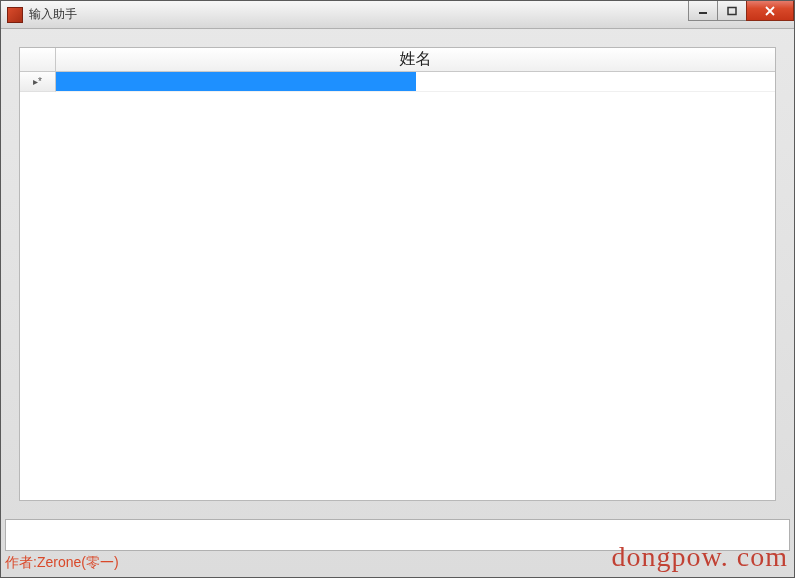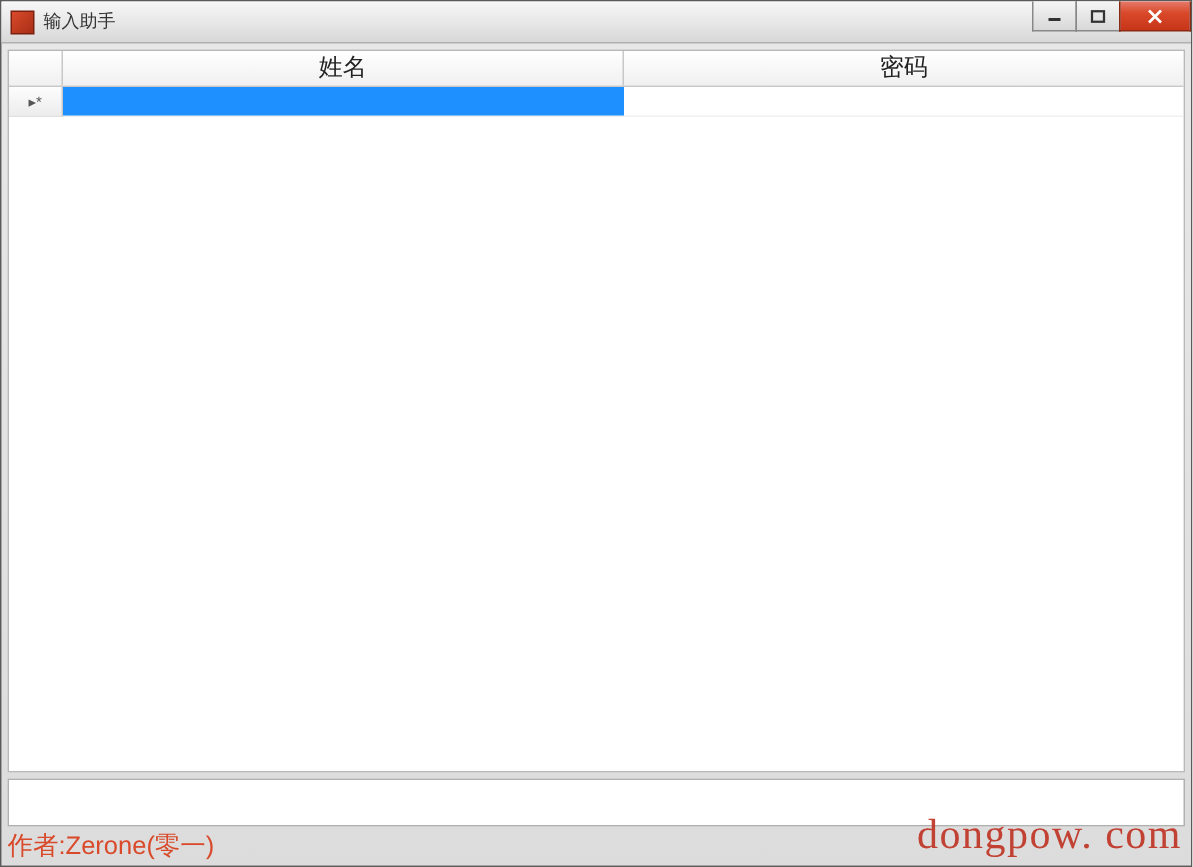--- a/index.html
+++ b/index.html
@@ -61,21 +61,21 @@
   .win-btn.close {
     width: 48px;
     background: linear-gradient(to bottom, #e67a6a 0%, #d9492a 40%, #c73518 100%);
     border-color: #8a2a15;
     border-top-right-radius: 0;
   }
   .win-btn.close svg { width: 12px; height: 10px; }
   
   .client {
     flex: 1;
-    margin: 4px;
+    margin: 18px;
     background: #fff;
     border: 1px solid #b8b8b8;
     display: flex;
     flex-direction: column;
     overflow: hidden;
   }
   
   .grid-header {
     display: flex;
     height: 24px;
@@ -133,21 +133,21 @@
     margin: 0 4px 2px 4px;
     border: 1px solid #b0b0b0;
     background: #fff;
   }
   
   .statusbar {
     height: 20px;
     margin: 0 4px 4px 4px;
     display: flex;
     align-items: center;
-    font-size: 17px;
+    font-size: 14px;
     overflow: hidden;
     white-space: nowrap;
     justify-content: space-between;
   }
   .status-author {
     color: #d9492a;
     margin-right: 12px;
   }
   .status-hint {
     color: #333;
@@ -191,21 +191,20 @@
           <line x1="10" y1="1" x2="2" y2="9" stroke="#fff" stroke-width="1.8"></line>
         </svg>
       </div>
     </div>
   </div>
 
   <div class="client">
     <div class="grid-header">
       <div class="gh-rowhead"></div>
       <div class="gh-col">姓名</div>
-      <div class="gh-col">密码</div>
     </div>
     <div class="grid-body">
       <div class="grid-row">
         <div class="row-indicator">▸*</div>
         <div class="cell selected"></div>
         <div class="cell"></div>
       </div>
     </div>
   </div>
 

